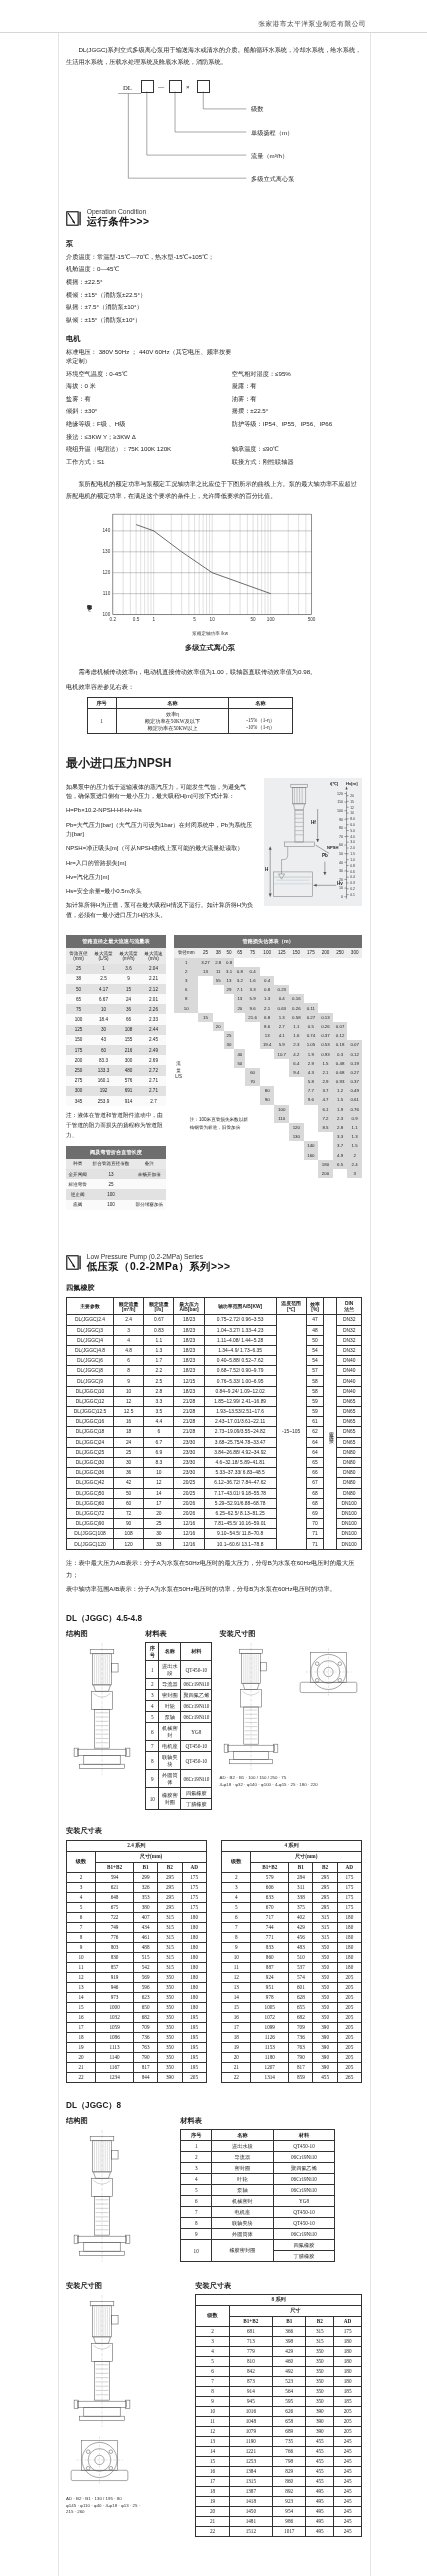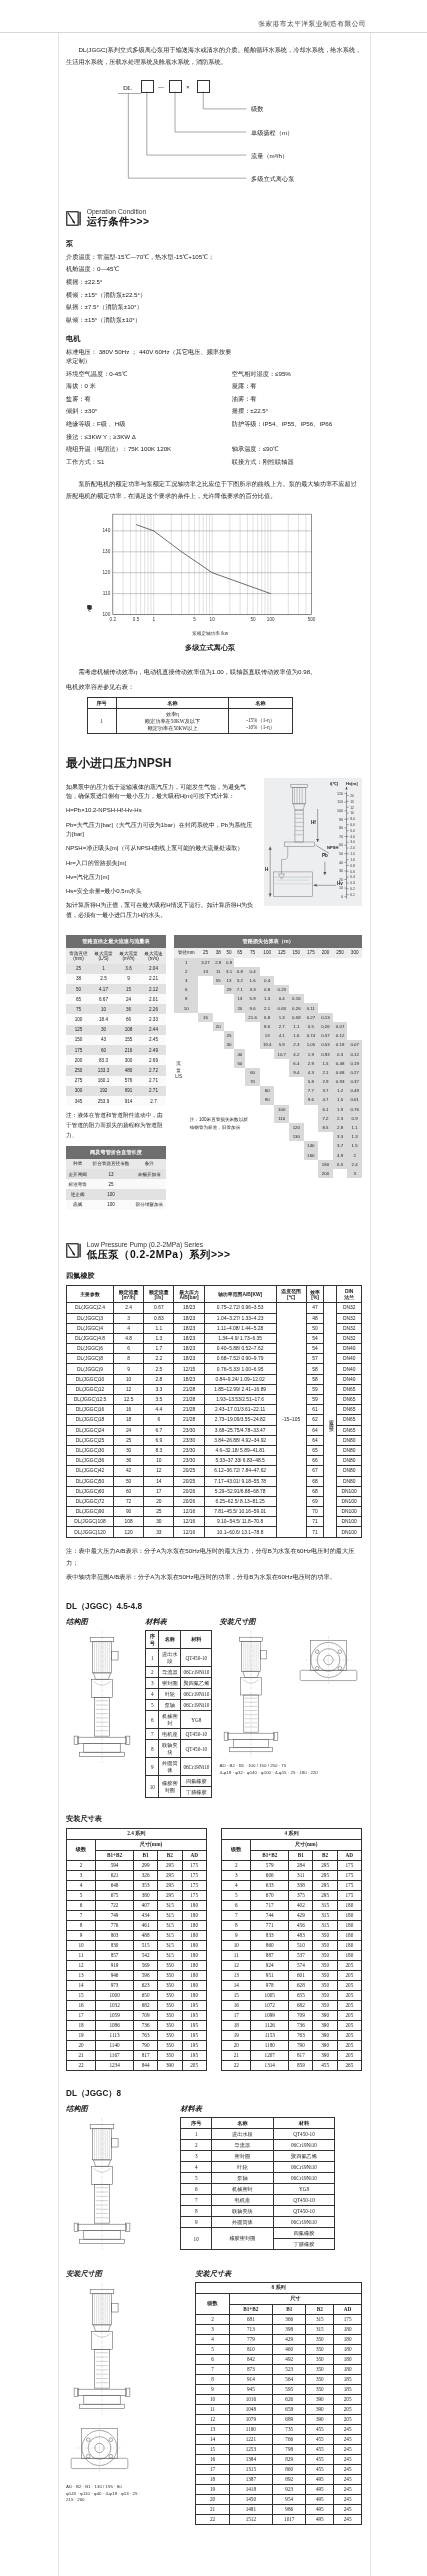--- a/index.html
+++ b/index.html
@@ -13,21 +13,21 @@
   
   .sec-head{display:flex;align-items:center;gap:5.2px;margin:17.5px 0 5.2px 0;}
   .logo svg{display:block}
   .sec-head .en{font-size:6.7px;color:#333;}
   .sec-head .zh{font-size:10.3px;font-weight:bold;color:#111;letter-spacing:0.5px;}
   p.body{font-size:6.2px;line-height:1.9;margin:3.1px 0;}
   .indent{text-indent:2em;}
   h2.big{font-size:12px;font-weight:bold;margin:20.6px 0 6.2px 0;}
   h3.sub{font-size:7.2px;font-weight:bold;margin:9.3px 0 4.1px 0;}
   h3.dlt{font-size:8.2px;font-weight:bold;margin:17.5px 0 2.1px 0;}
-  .figcap{font-size:7.2px;font-weight:bold;margin:3.1px 0;font-style:italic;}
+  .figcap{font-size:7.2px;font-weight:bold;margin:3.1px 0;}
   
   .mm{position:relative;height:118px;margin:5.2px 0 0 0;font-size:6.2px;}
   .mm .dl{position:absolute;left:57px;top:11.3px;font-family:"Liberation Serif",serif;font-size:6.7px;}
   .mm .box{position:absolute;width:11.3px;height:11.3px;border:0.8px solid #333;top:7.2px;}
   .mm .b1{left:75px}.mm .b2{left:103px}.mm .b3{left:131px}
   .mm .dash{position:absolute;left:92px;top:10.3px;}
   .mm .times{position:absolute;left:120px;top:10.3px;}
   .mm .lab{position:absolute;left:185px;font-size:6.2px;}
   .mm svg{position:absolute;left:0;top:0;}
   ul.plain{list-style:none;margin:2.1px 0;padding:0;font-size:6.2px;}
@@ -922,21 +922,21 @@
                 <td></td>
                 <td class="lbl">200</td>
                 <td></td>
                 <td class="val">3</td>
               </tr>
             </tbody>
           </table>
         </div>
     </div>
 
-    <div class="sec-head" style="margin-top:31px">
+    <div class="sec-head" style="margin-top:43px">
       <span class="logo">
         <svg width="15.5" height="15.5" viewBox="0 0 30 30">
             <rect x="1.5" y="1.5" width="22" height="26" fill="none" stroke="#111" stroke-width="2.2"></rect>
             <line x1="4" y1="4" x2="17" y2="24" stroke="#111" stroke-width="2"></line>
             <polygon points="17,24 12,21 15,18" fill="#111"></polygon>
             <rect x="26" y="1.5" width="2.5" height="26" fill="#111"></rect>
           </svg>
       </span>
       <div>
           <div class="en">Low Pressure Pump (0.2-2MPa) Series</div>

